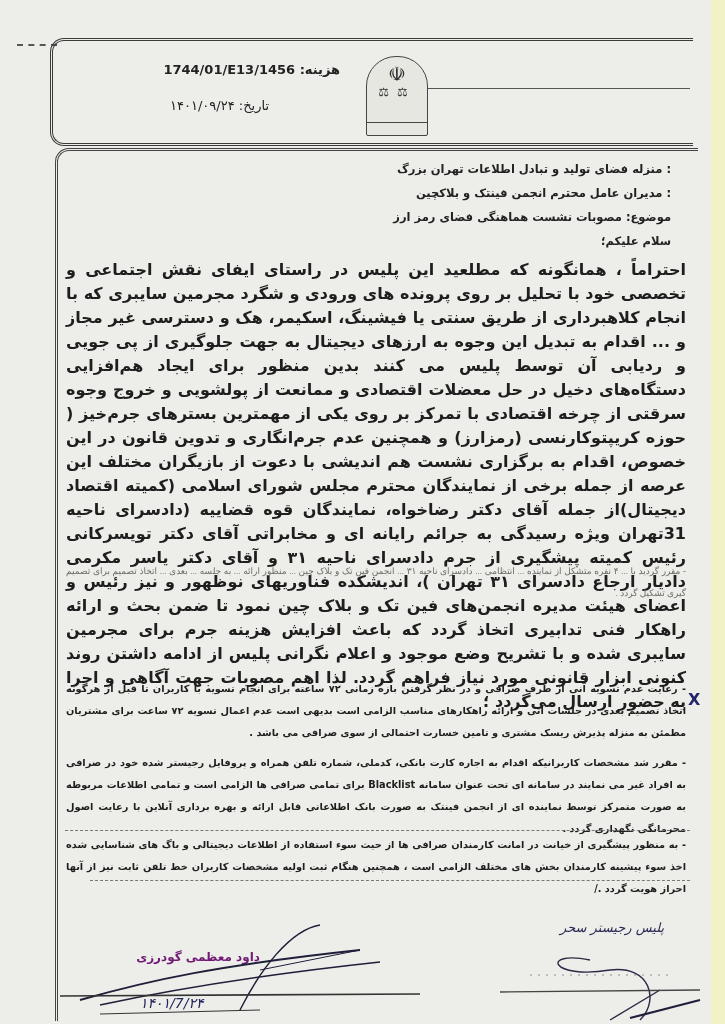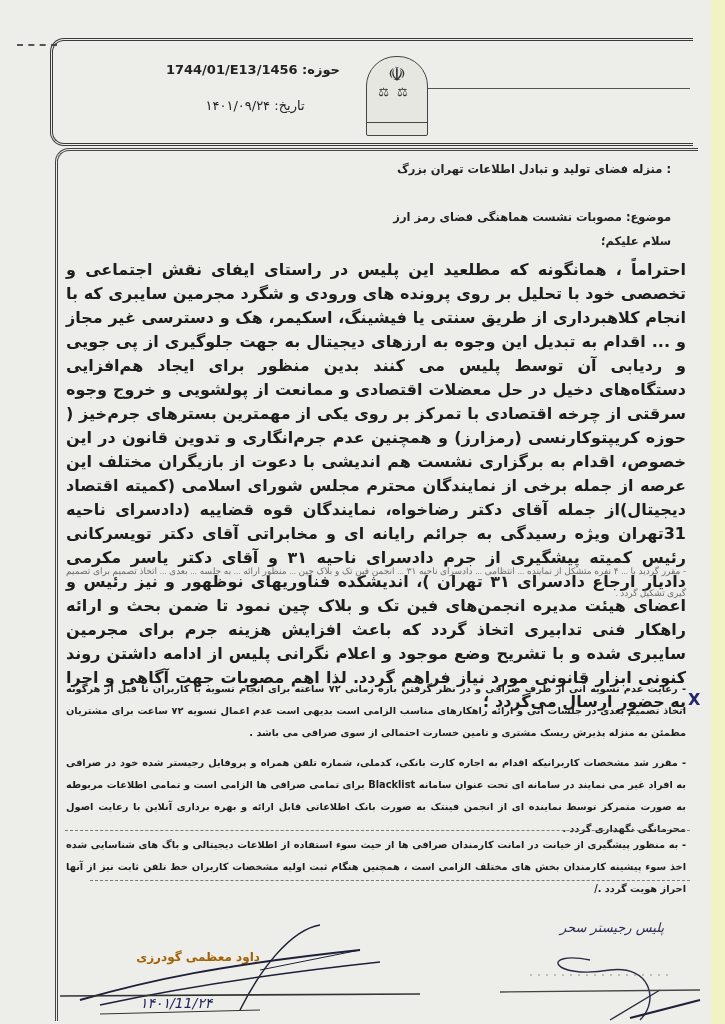--- a/index.html
+++ b/index.html
@@ -31,35 +31,35 @@
     border:1.5px solid #444; border-radius:30px 30px 2px 2px; background:#e6e7e1;
     display:flex; flex-direction:column; align-items:center; justify-content:flex-start;
     padding-top:6px; box-sizing:border-box;
   }
   .emblem .sym { font-size:20px; line-height:22px; color:#333; }
   .emblem .scales { font-size:12px; color:#333; letter-spacing:8px; }
   .emblem .band { margin-top:auto; width:100%; height:12px; border-top:1px solid #444; font-size:5px; text-align:center; color:#333; direction:rtl; }
 
   .meta { position:absolute; direction:rtl; font-size:13px; color:#222; }
   .meta.number { left:130px; top:62px; width:210px; text-align:right; font-weight:bold; }
-  .meta.date { left:170px; top:98px; width:170px; text-align:center; }
+  .meta.date { left:170px; top:98px; width:170px; text-align:left; }
 
   .addr { position:absolute; right:40px; direction:rtl; text-align:right; font-size:11.5px; font-weight:bold; color:#222; white-space:nowrap; }
 
   .para { position:absolute; left:66px; width:620px; direction:rtl; text-align:justify; text-align-last:right;
           font-size:16px; line-height:24px; color:#1e1e1e; font-weight:bold; }
   .para.faint { color:#6a6a6a; font-weight:normal; font-size:9px; line-height:22px;font-family:Liberation Serif, serif; }
   .para.medium { font-size:9.8px; line-height:22px; }
 
   .dash-rule { position:absolute; border-top:1px dashed #777; }
 
   .mark-x { position:absolute; left:688px; top:690px; font-size:16px; color:#24246b; font-weight:bold; }
 
   .sig-title { position:absolute; left:80px; top:895px; width:300px; direction:rtl; text-align:right; font-size:13px; font-weight:bold; color:#222; }
-  .sig-name { position:absolute; left:110px; top:950px; width:150px; direction:rtl; text-align:right; font-size:12px; font-weight:bold; color:#a16207; }
+  .sig-name { position:absolute; left:110px; top:950px; width:150px; direction:rtl; text-align:right; font-size:12px; font-weight:bold; color:#701a75; }
   .sig-date { position:absolute; left:140px; top:995px; font-size:14px; color:#22245c; font-style:italic; direction:ltr; }
   .hand-note { position:absolute; left:560px; top:920px; font-size:13px; color:#2a2a55; font-style:italic; direction:rtl; }
 
   svg.scribble { position:absolute; pointer-events:none; }
 </style>
 </head>
 <body>
 
 <div class="page">
 
@@ -67,50 +67,51 @@
   <div class="hdr-frame"></div>
   <div class="hdr-mid-rule"></div>
 
   <div class="emblem">
     <div class="sym">☫</div>
     <div class="scales">⚖⚖</div>
     <div class="band"></div>
   </div>
 
   <div class="meta number">
-    <span>حوزه:</span>
+    <span>هزینه:</span>
     <span style="direction:ltr;unicode-bidi:embed;margin-left:8px;">1744/01/E13/1456</span>
   </div>
   <div class="meta date">
     <span>تاریخ:</span>
     <span>۱۴۰۱/۰۹/۲۴</span>
   </div>
 
   <div class="body-frame"></div>
 
   <div class="addr" style="top:162px;">: منزله فضای تولید و تبادل اطلاعات تهران بزرگ</div>
+  <div class="addr" style="top:186px;">: مدیران عامل محترم انجمن فینتک و بلاکچین</div>
   <div class="addr" style="top:210px;">موضوع: مصوبات نشست هماهنگی فضای رمز ارز</div>
   <div class="addr" style="top:234px;">سلام علیکم؛</div>
 
   <div class="para" style="top:258px;">احتراماً ، همانگونه که مطلعید این پلیس در راستای ایفای نقش اجتماعی و تخصصی خود با تحلیل بر روی پرونده های ورودی و شگرد مجرمین سایبری که با انجام کلاهبرداری از طریق سنتی یا فیشینگ، اسکیمر، هک و دسترسی غیر مجاز و ... اقدام به تبدیل این وجوه به ارزهای دیجیتال به جهت جلوگیری از پی جویی و ردیابی آن توسط پلیس می کنند بدین منظور برای ایجاد هم‌افزایی دستگاه‌های دخیل در حل معضلات اقتصادی و ممانعت از پولشویی و خروج وجوه سرقتی از چرخه اقتصادی با تمرکز بر روی یکی از مهمترین بسترهای جرم‌خیز ( حوزه کریپتوکارنسی (رمزارز) و همچنین عدم جرم‌انگاری و تدوین قانون در این خصوص، اقدام به برگزاری نشست هم اندیشی با دعوت از بازیگران مختلف این عرصه از جمله برخی از نمایندگان محترم مجلس شورای اسلامی (کمیته اقتصاد دیجیتال)از جمله آقای دکتر رضاخواه، نمایندگان قوه قضاییه (دادسرای ناحیه 31تهران ویژه رسیدگی به جرائم رایانه ای و مخابراتی آقای دکتر تویسرکانی رئیس کمیته پیشگیری از جرم دادسرای ناحیه ۳۱ و آقای دکتر یاسر مکرمی دادیار ارجاع دادسرای ۳۱ تهران )، اندیشکده فناوریهای نوظهور و نیز رئیس و اعضای هیئت مدیره انجمن‌های فین تک و بلاک چین نمود تا ضمن بحث و ارائه راهکار فنی تدابیری اتخاذ گردد که باعث افزایش هزینه جرم برای مجرمین سایبری شده و با تشریح وضع موجود و اعلام نگرانی پلیس از ادامه داشتن روند کنونی ابزار قانونی مورد نیاز فراهم گردد. لذا اهم مصوبات جهت آگاهی و اجرا به حضور ارسال می‌گردد ؛</div>
 
   <div class="para faint" style="top:560px;">- مقرر گردید با ... ۴ نفره متشکل از نماینده ... انتظامی ... دادسرای ناحیه ۳۱ ... انجمن فین تک و بلاک چین ... منظور ارائه ... به جلسه ... بعدی ... اتخاذ تصمیم برای تصمیم گیری تشکیل گردد .</div>
 
 
   <div class="para medium" style="top:678px;">- رعایت عدم تسویه آنی از طرف صرافی و در نظر گرفتن بازه زمانی ۷۲ ساعته برای انجام تسویه با کاربران تا قبل از هرگونه اتخاذ تصمیم بعدی در جلسات آتی و ارائه راهکارهای مناسب الزامی است بدیهی است عدم اعمال تسویه ۷۲ ساعت برای مشتریان مطمئن به منزله پذیرش ریسک مشتری و تامین خسارت احتمالی از سوی صرافی می باشد .</div>
   <div class="mark-x">X</div>
 
   <div class="para medium" style="top:752px;">- مقرر شد مشخصات کاربرانیکه اقدام به اجاره کارت بانکی، کدملی، شماره تلفن همراه و پروفایل رجیستر شده خود در صرافی به افراد غیر می نمایند در سامانه ای تحت عنوان سامانه Blacklist برای تمامی صرافی ها الزامی است و تمامی اطلاعات مربوطه به صورت متمرکز توسط نماینده ای از انجمن فینتک به صورت بانک اطلاعاتی قابل ارائه و بهره برداری آنلاین با رعایت اصول محرمانگی نگهداری گردد .</div>
   <div class="dash-rule" style="left:65px; top:830px; width:625px;"></div>
 
   <div class="para medium" style="top:834px;">- به منظور پیشگیری از خیانت در امانت کارمندان صرافی ها از حیث سوء استفاده از اطلاعات دیجیتالی و باگ های شناسایی شده اخذ سوء پیشینه کارمندان بخش های مختلف الزامی است ، همچنین هنگام ثبت اولیه مشخصات کاربران خط تلفن ثابت نیز از آنها احراز هویت گردد ./</div>
   <div class="dash-rule" style="left:90px; top:880px; width:600px;"></div>
 
   <div class="sig-name">داود معظمی گودرزی</div>
-  <div class="sig-date">۱۴۰۱/11/۲۴</div>
+  <div class="sig-date">۱۴۰۱/7/۲۴</div>
   <div class="hand-note">پلیس رجیستر سحر</div>
 
   <svg class="scribble" style="left:60px; top:910px;" width="360" height="114">
     <path d="M20 90 C90 70 160 55 300 40" stroke="#1f1f3a" stroke-width="2" fill="none"></path>
     <path d="M40 95 C110 80 190 66 320 52" stroke="#1f1f3a" stroke-width="1.6" fill="none"></path>
     <path d="M180 100 C200 60 230 20 260 15" stroke="#1f1f3a" stroke-width="1.5" fill="none"></path>
     <path d="M200 60 L300 40" stroke="#1f1f3a" stroke-width="1" fill="none"></path>
     <line x1="0" y1="86" x2="360" y2="84" stroke="#333" stroke-width="1.6"></line>
     <line x1="40" y1="104" x2="200" y2="100" stroke="#333" stroke-width="1"></line>
   </svg>

